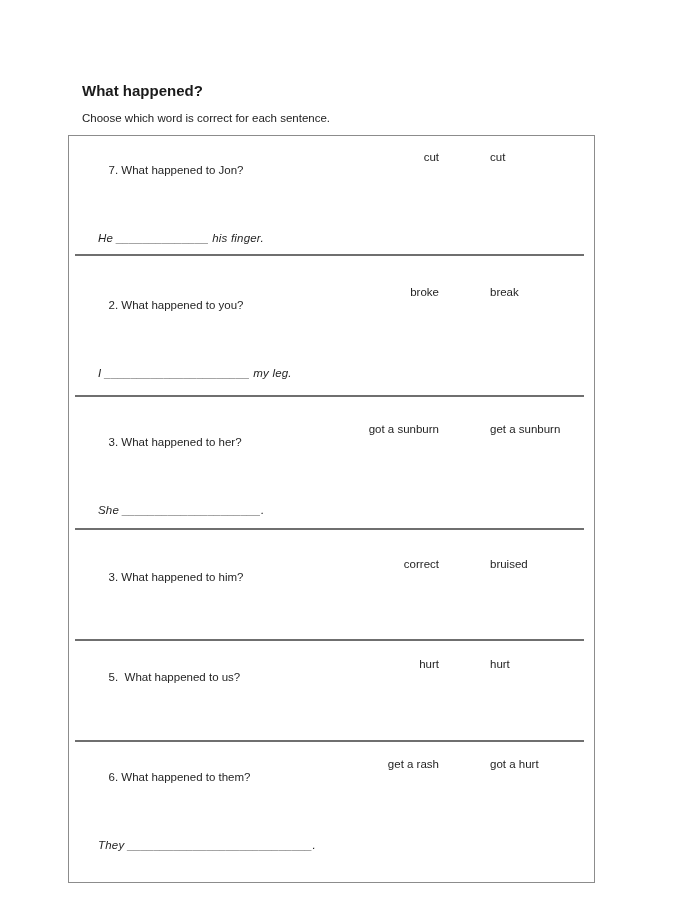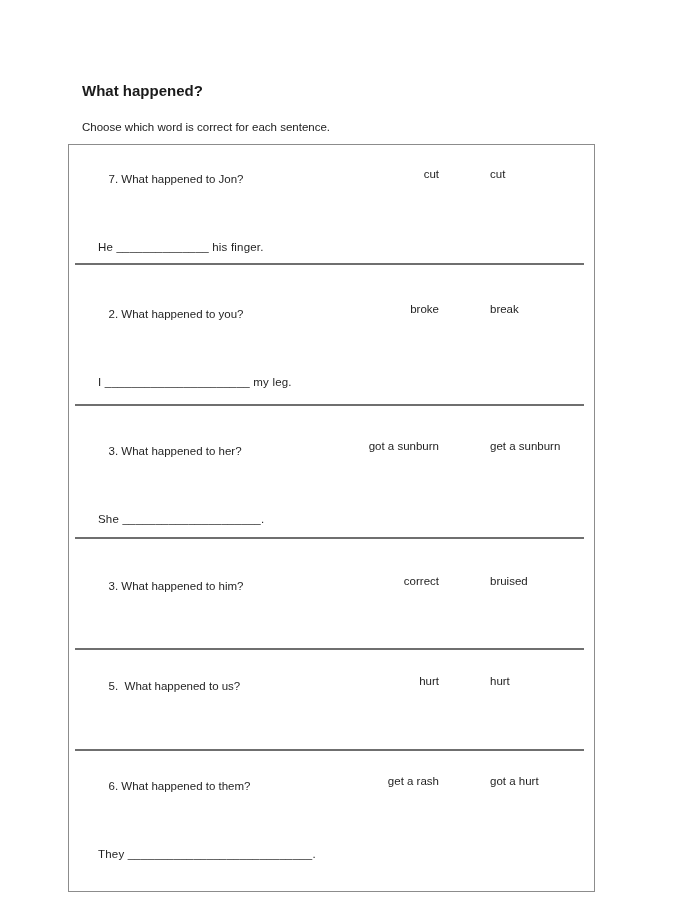--- a/index.html
+++ b/index.html
@@ -12,21 +12,21 @@
   .sheet { position: relative; width: 636px; height: 904px; background: #ffffff; overflow: hidden; }
 
   .title {
     margin: 81px 0 0 82px;
     font-size: 15px;
     font-weight: bold;
     color: #1a1a1a;
     line-height: 19px;
   }
   .instructions {
-    margin: 20px 0 0 82px;
+    margin: 11px 0 0 82px;
     font-size: 11.5px;
     line-height: 15px;
     color: #222222;
   }
 
   .box {
     margin: 9px 0 0 68px;
     width: 527px;
     border: 1.5px solid #8c8c8c;
     background: #ffffff;
@@ -39,24 +39,25 @@
     line-height: 17px;
     white-space: pre-wrap;
   }
   .qtext { display: inline-block; }
   .sline {
     font-size: 11.5px;
     line-height: 17px;
     padding-left: 15px;
     white-space: pre-wrap;
     letter-spacing: 0.2px;
+    font-style: italic;
   }
   .opt {
     position: absolute;
-    top: 12px;
+    top: 4px;
     font-size: 11.5px;
     line-height: 17px;
     cursor: pointer;
   }
   .opt-a { left: 0; width: 356px; text-align: right; }
   .opt-b { left: 407px; text-align: left; white-space: nowrap; }
 
   
   .r1 { padding-top: 9px;  padding-bottom: 7px; }
   .r2 { padding-top: 24px; padding-bottom: 13px; }

